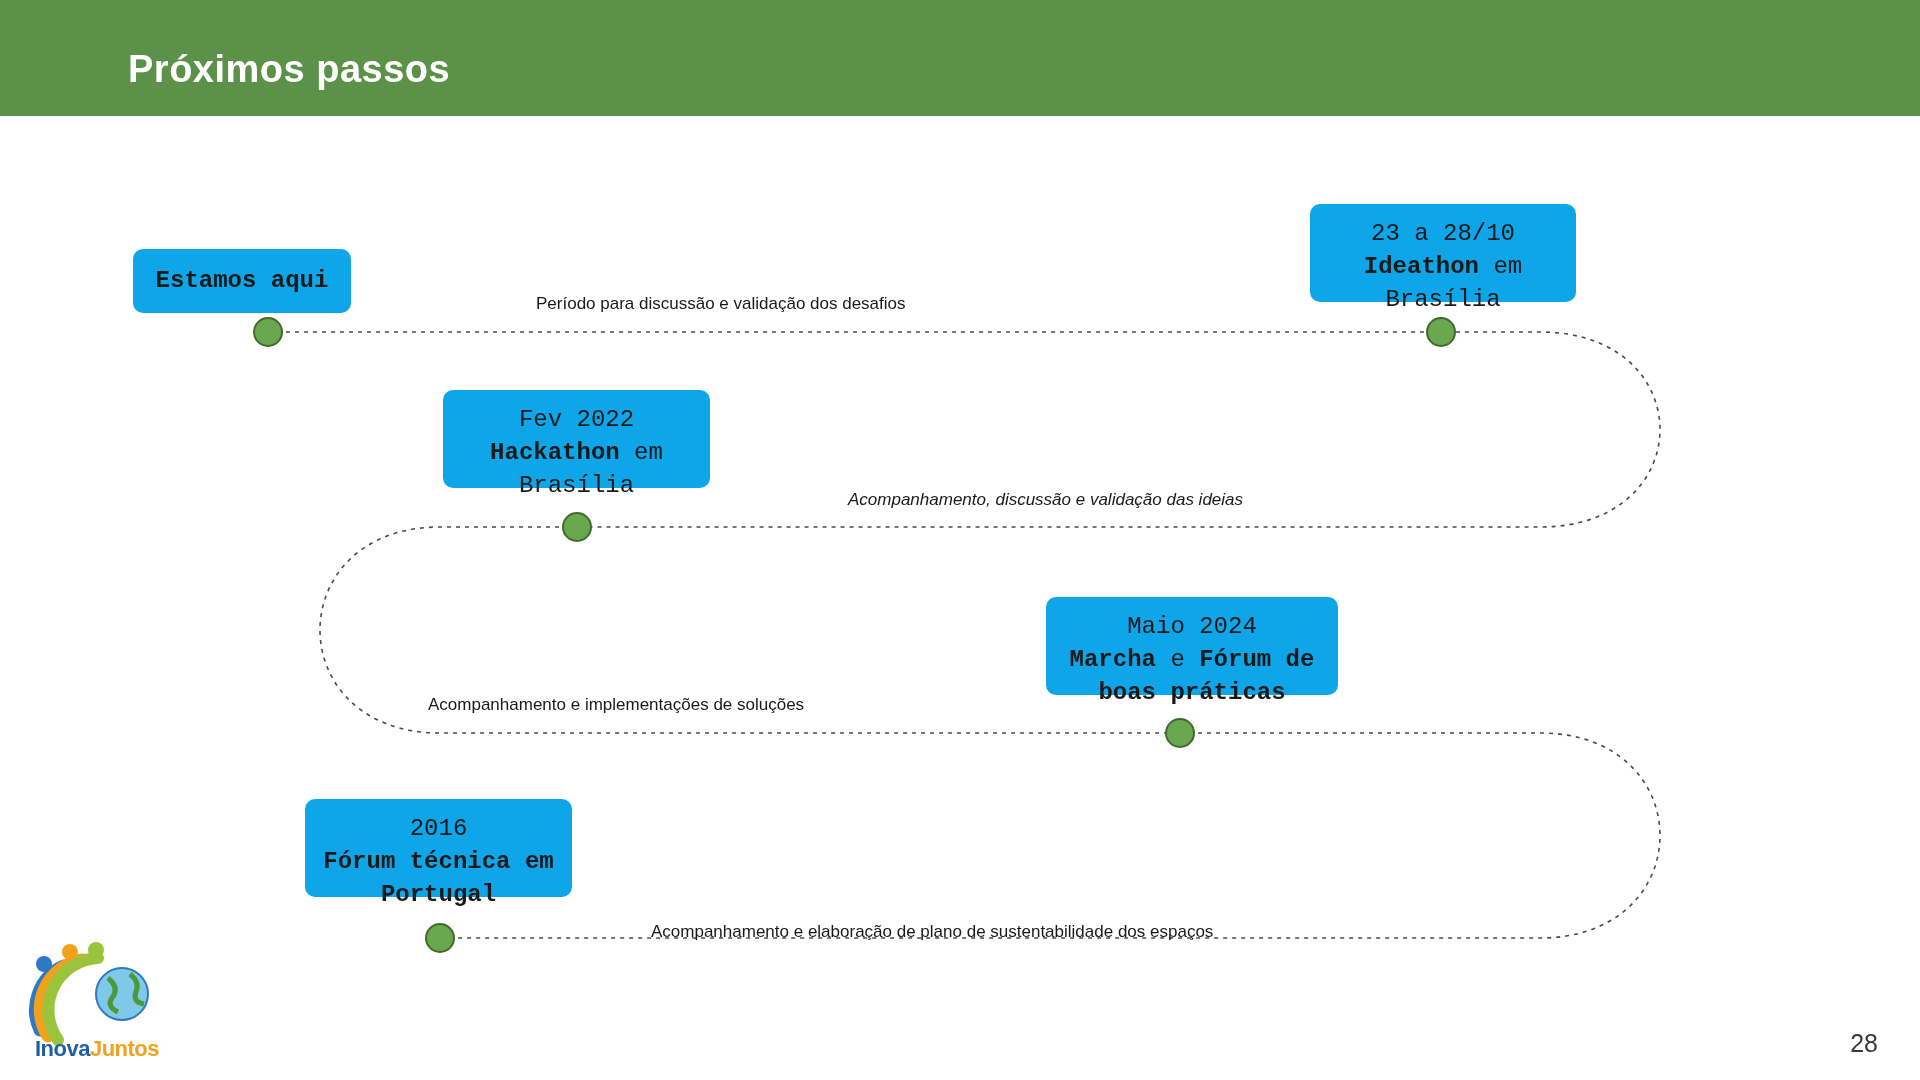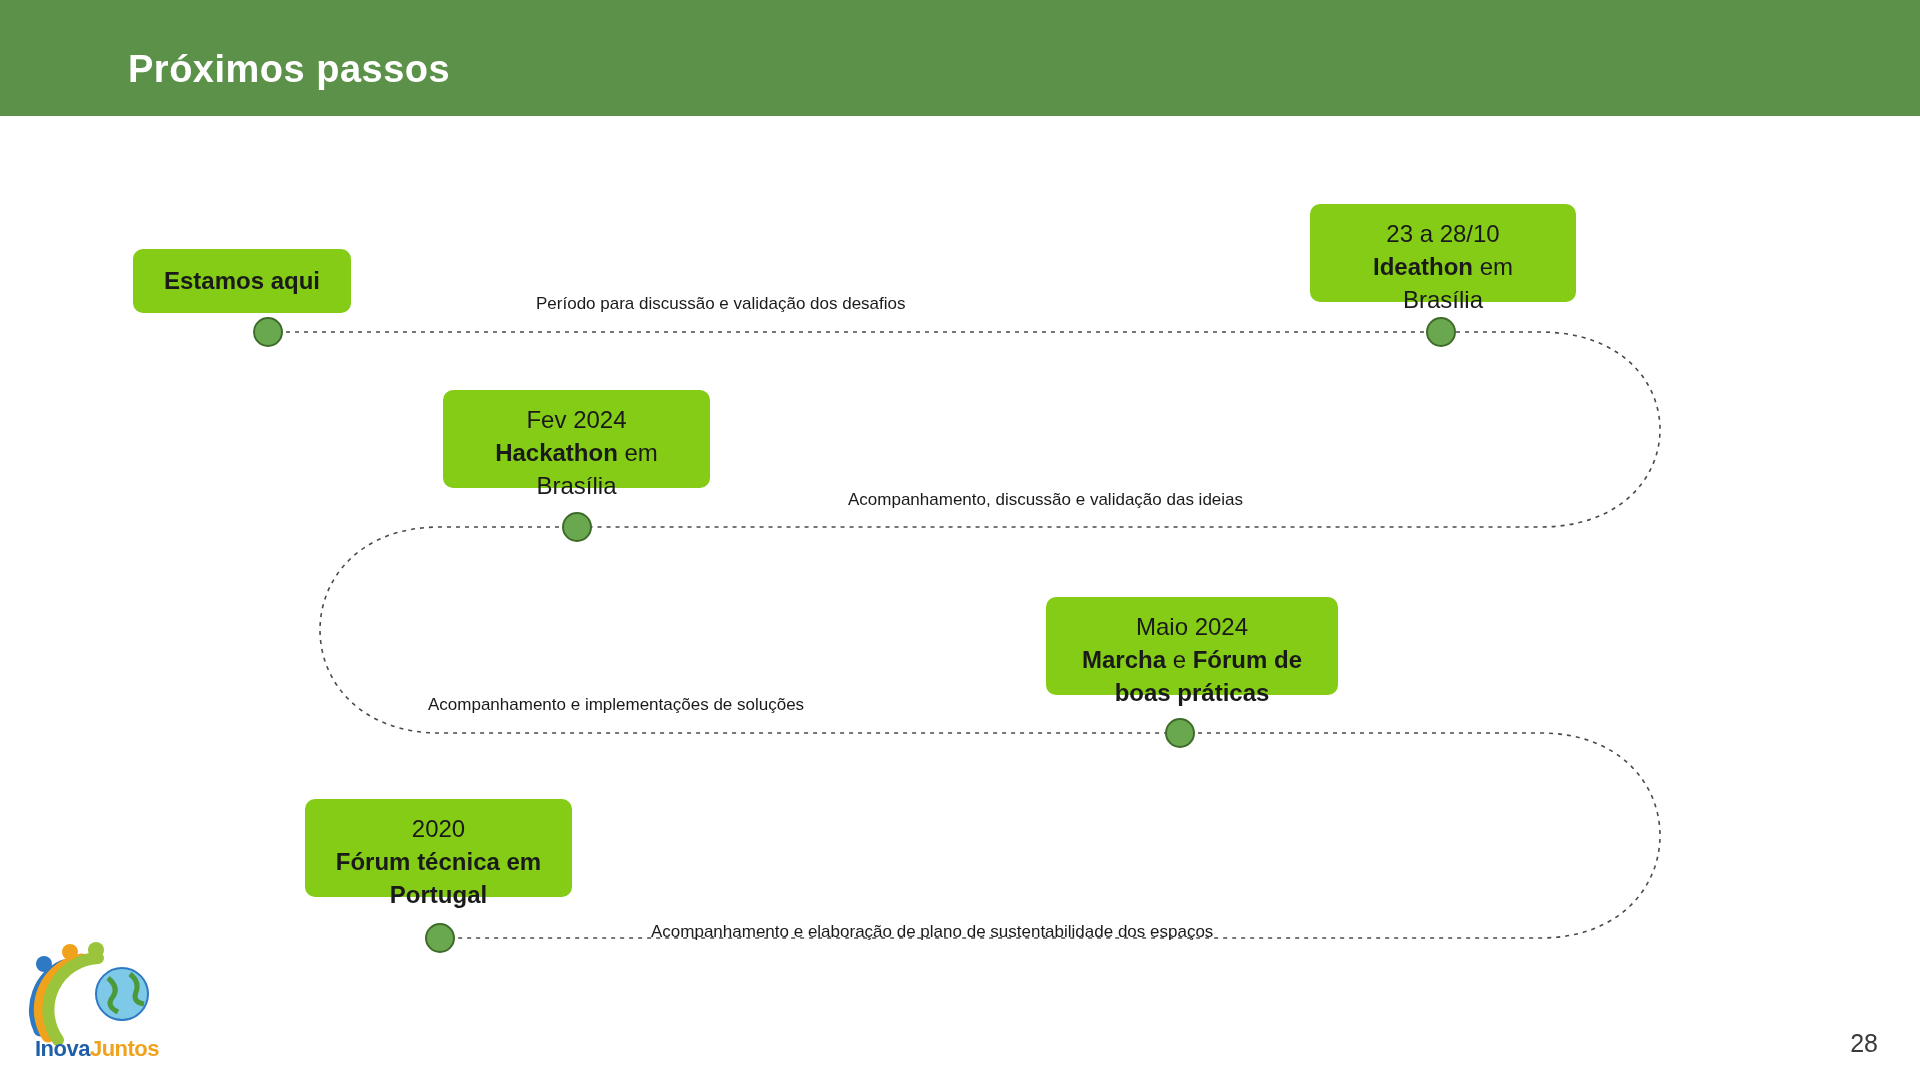--- a/index.html
+++ b/index.html
@@ -42,48 +42,49 @@
     left: 0;
     top: 0;
     width: 1920px;
     height: 1080px;
     pointer-events: none;
   }
 
   
   .card {
     position: absolute;
-    background: #84cc16;
+    background: #0ea5e9;
     border-radius: 10px;
     text-align: center;
     font-size: 24px;
     line-height: 1.37;
     color: #1a1a1a;
     padding: 14px 18px;
     box-sizing: border-box;
+    font-family: Liberation Mono, monospace;
   }
   .card .ln { display: block; white-space: nowrap; }
   .card b { font-weight: bold; }
 
   
   #card-now      { left: 133px;  top: 249px; width: 218px;  height: 64px;  display: flex; align-items: center; justify-content: center; }
   #card-ideathon { left: 1310px; top: 204px; width: 266px;  height: 98px; }
   #card-hack     { left: 443px;  top: 390px; width: 267px;  height: 98px; }
   #card-maio     { left: 1046px; top: 597px; width: 292px;  height: 98px; }
   #card-missao   { left: 305px;  top: 799px; width: 267px;  height: 98px; }
 
   
   .caption {
     position: absolute;
     font-size: 17px;
     color: #1a1a1a;
     white-space: nowrap;
   }
   #cap-1 { left: 536px; top: 294px; }
-  #cap-2 { left: 848px; top: 490px; }
+  #cap-2 { left: 848px; top: 490px; font-style: italic; }
   #cap-3 { left: 428px; top: 695px; }
   #cap-4 { left: 651px; top: 906px; margin-top: 16px; }
 
   
   .page-number {
     position: absolute;
     right: 42px;
     bottom: 22px;
     font-size: 25px;
     color: #3a3a3a;
@@ -141,33 +142,33 @@
   <span class="ln"><b>Estamos aqui</b></span>
 </div>
 
 <div class="card" id="card-ideathon">
   <span class="ln">23 a 28/10</span>
   <span class="ln"><b>Ideathon</b><span> em</span></span>
   <span class="ln">Brasília</span>
 </div>
 
 <div class="card" id="card-hack">
-  <span class="ln">Fev 2024</span>
+  <span class="ln">Fev 2022</span>
   <span class="ln"><b>Hackathon</b><span> em</span></span>
   <span class="ln">Brasília</span>
 </div>
 
 <div class="card" id="card-maio">
   <span class="ln">Maio 2024</span>
   <span class="ln"><b>Marcha</b><span> e </span><b>Fórum de</b></span>
   <span class="ln"><b>boas práticas</b></span>
 </div>
 
 <div class="card" id="card-missao">
-  <span class="ln">2020</span>
+  <span class="ln">2016</span>
   <span class="ln"><b>Fórum técnica em</b></span>
   <span class="ln"><b>Portugal</b></span>
 </div>
 
 <div class="caption" id="cap-1">Período para discussão e validação dos desafios</div>
 <div class="caption" id="cap-2">Acompanhamento, discussão e validação das ideias</div>
 <div class="caption" id="cap-3">Acompanhamento e implementações de soluções</div>
 <div class="caption" id="cap-4">Acompanhamento e elaboração de plano de sustentabilidade dos espaços</div>
 
 <svg class="logo" viewBox="0 0 150 128">

